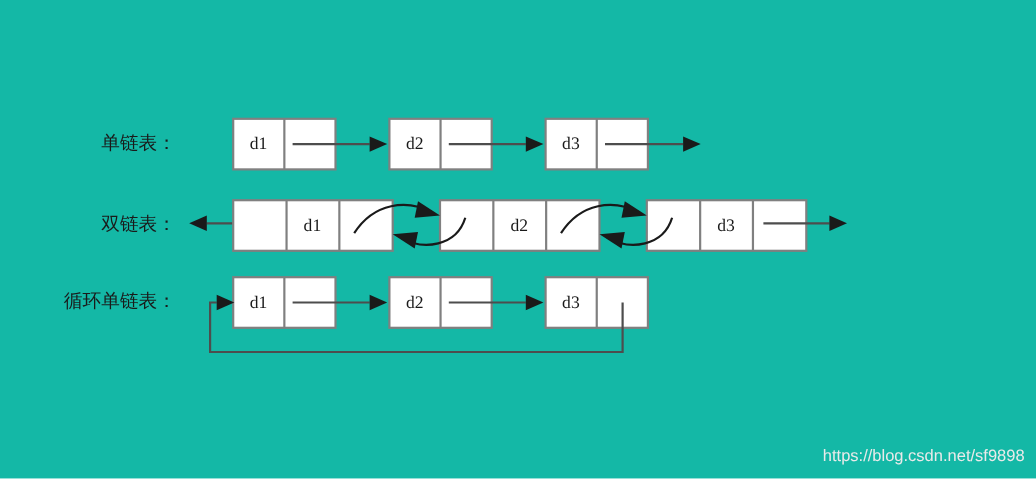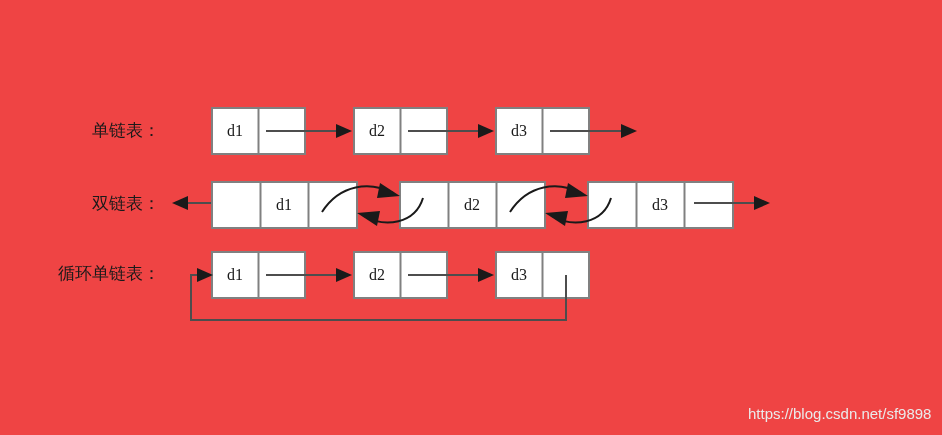--- a/index.html
+++ b/index.html
@@ -5,21 +5,21 @@
 <style>
   html, body {
     margin: 0;
     padding: 0;
     background: #ffffff;
   }
   #page {
     position: relative;
     width: 942px;
     height: 435px;
-    background: #ef4444;
+    background: #14b8a6;
     overflow: hidden;
     font-family: "Liberation Sans", "DejaVu Sans", sans-serif;
   }
   #diagram-svg {
     position: absolute;
     left: 0;
     top: 0;
     width: 942px;
     height: 435px;
     display: block;

